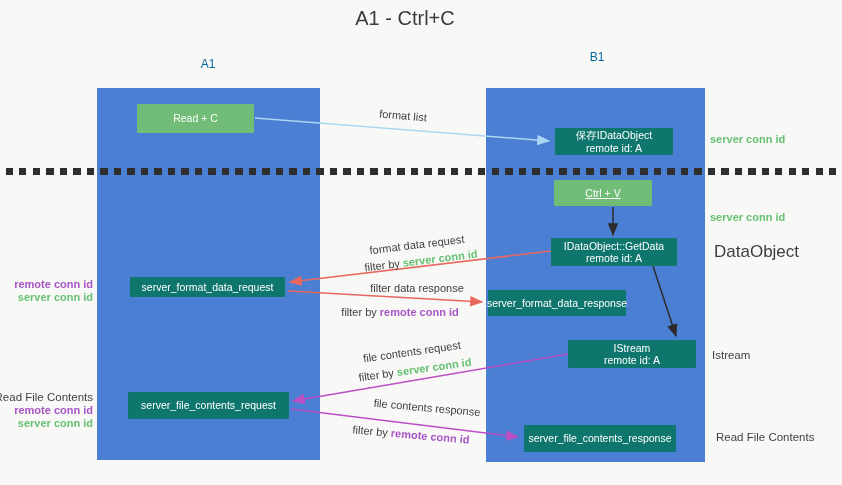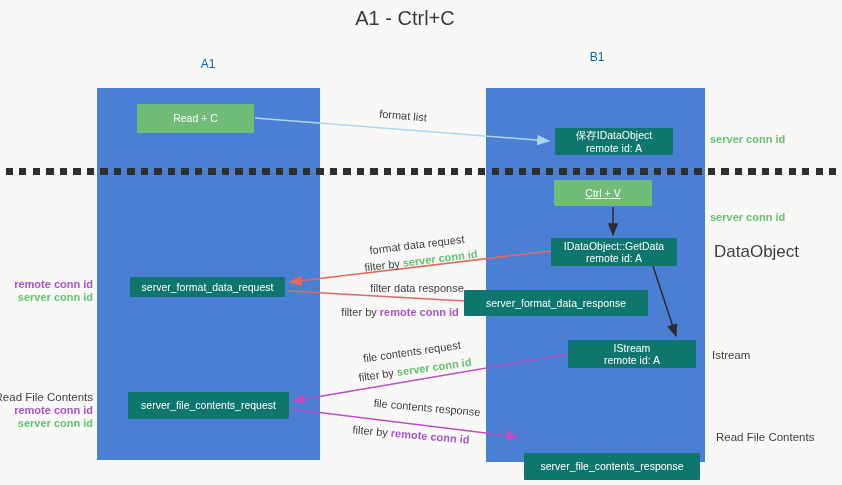--- a/index.html
+++ b/index.html
@@ -22,24 +22,24 @@
   
   .box{z-index:4;display:flex;flex-direction:column;align-items:center;justify-content:center;
        color:#ffffff;font-size:10.5px;line-height:12.5px;text-align:center;border-radius:1px;}
   .box.green{background:#71bd78;}
   .box.orange{background:#0f766e;}
   .b-ctrl-c{left:137px;top:104px;width:117px;height:29px;}
   .b-save{left:555px;top:128px;width:118px;height:27px;}
   .b-ctrl-v{left:554px;top:180px;width:98px;height:26px;text-decoration:underline;}
   .b-getdata{left:551px;top:238px;width:126px;height:28px;}
   .b-freq{left:130px;top:277px;width:155px;height:20px;}
-  .b-fresp{left:464px;top:290px;width:184px;height:26px;}
+  .b-fresp{left:488px;top:290px;width:138px;height:26px;}
   .b-istream{left:568px;top:340px;width:128px;height:28px;}
   .b-fcreq{left:128px;top:392px;width:161px;height:27px;}
-  .b-fcresp{left:524px;top:425px;width:176px;height:27px;margin-top:28px;}
+  .b-fcresp{left:524px;top:425px;width:152px;height:27px;}
   
   .alabel{z-index:5;font-size:11px;line-height:13px;white-space:nowrap;color:#3f3f3f;}
   .center{transform:translate(-50%,-50%);}
   .rot-m7{transform:translate(-50%,-50%) rotate(-7deg);}
   .rot-m8{transform:translate(-50%,-50%) rotate(-8deg);}
   .rot-p5{transform:translate(-50%,-50%) rotate(5deg);}
   .green-key{color:#67c173;font-weight:bold;}
   .purple-key{color:#a855c6;font-weight:bold;}
   
   .anno{z-index:5;font-size:11px;line-height:13px;white-space:nowrap;}

